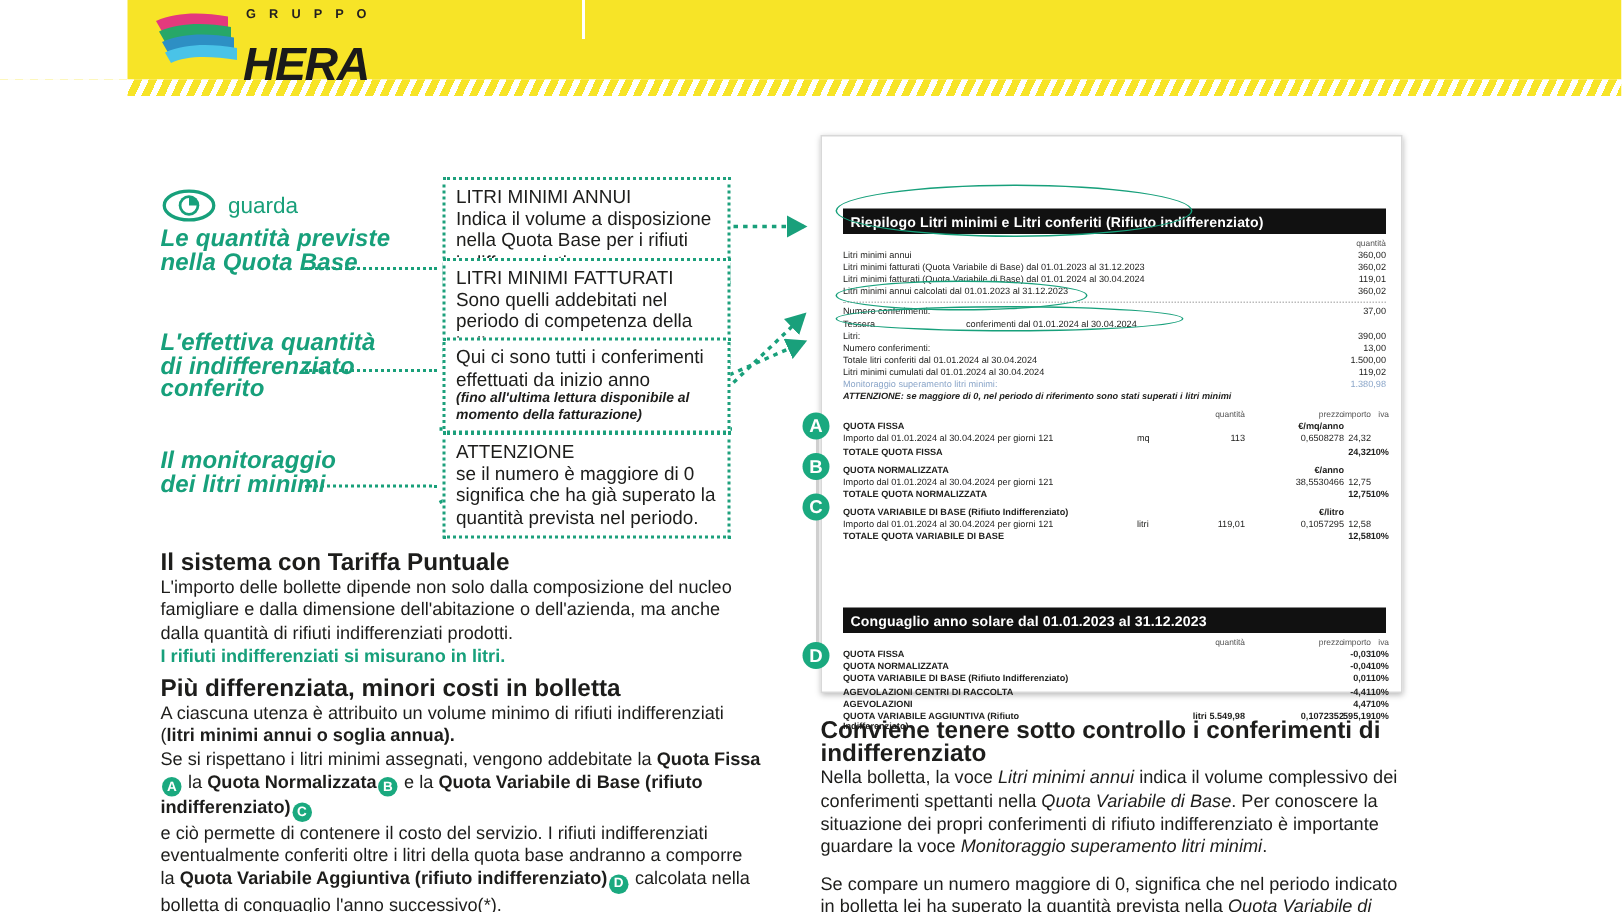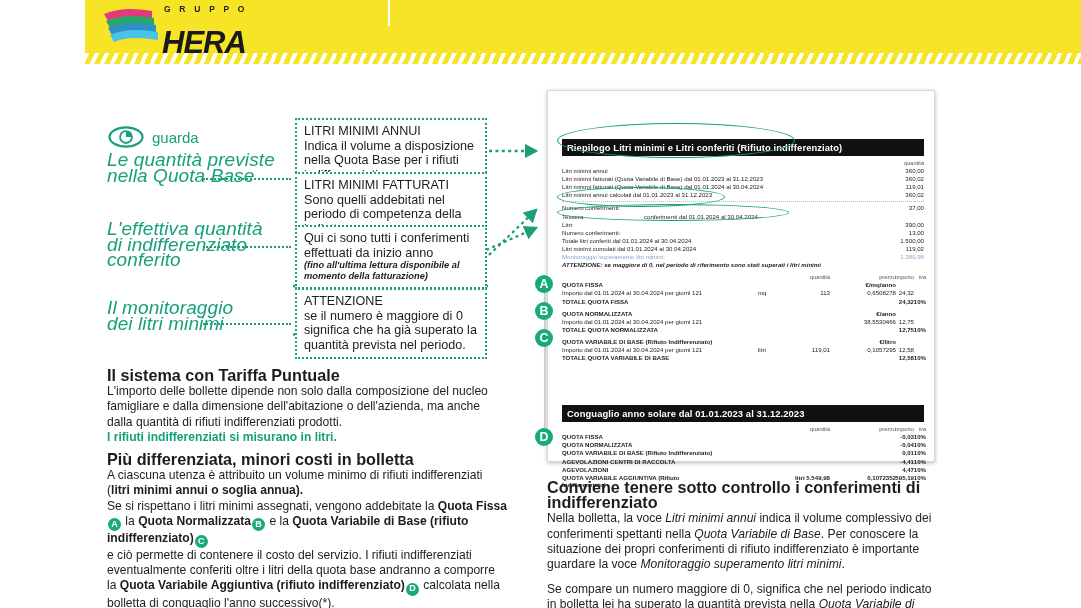--- a/index.html
+++ b/index.html
@@ -43,22 +43,22 @@
   .divider-vert {
     position:absolute; left:388px; top:0px; width:2px; height:26px; background:#fff;
   }
 
   
   .guarda-row { position:absolute; left:107px; top:126px; display:flex; align-items:center; gap:7px; }
   .eye-icon { width:38px; height:22px; }
   .guarda-label { font-size:15px; color:#19a07a; font-weight:400; }
 
   .left-caption {
-    position:absolute; font-style: italic; font-weight:400;
-    color:#17a07b; font-size:19px; line-height:15.5px; letter-spacing:.1px;
+    position:absolute; font-style: italic; font-weight:700;
+    color:#17a07b; font-size:16px; line-height:15.5px; letter-spacing:.1px;
   }
   .cap1 { left:107px; top:152px; }
   .cap2 { left:107px; top:221px; }
   .cap3 { left:107px; top:300px; }
 
   
   .leader {
     position:absolute; height:0; border-top: 2.5px dotted #19a07a;
   }
   .l1 { left:203px; top:178px; width:88px; }

